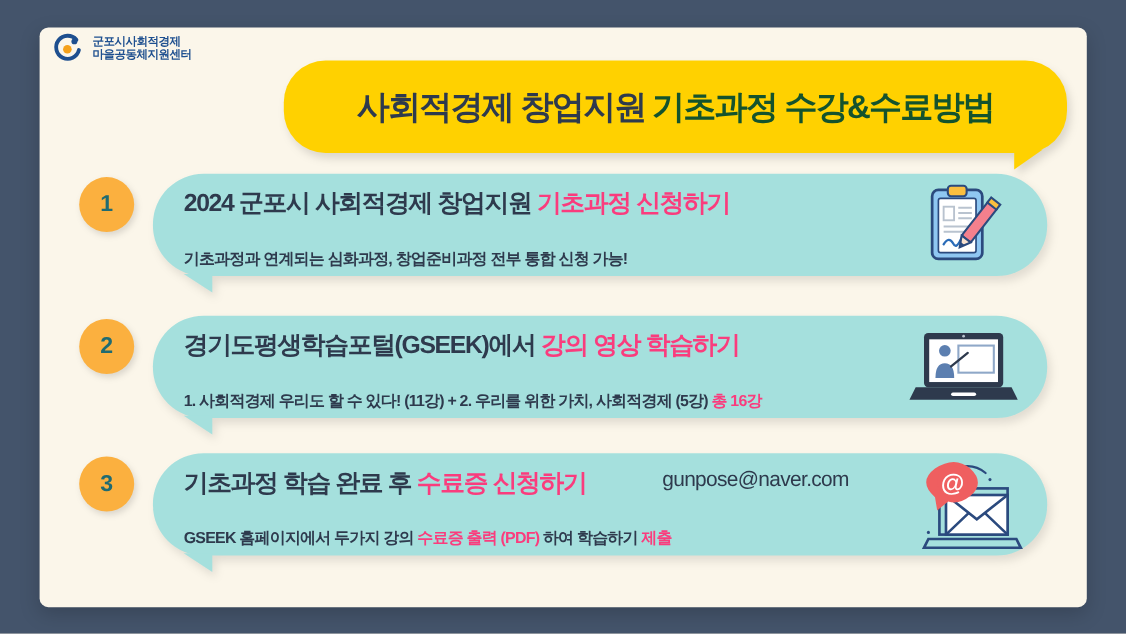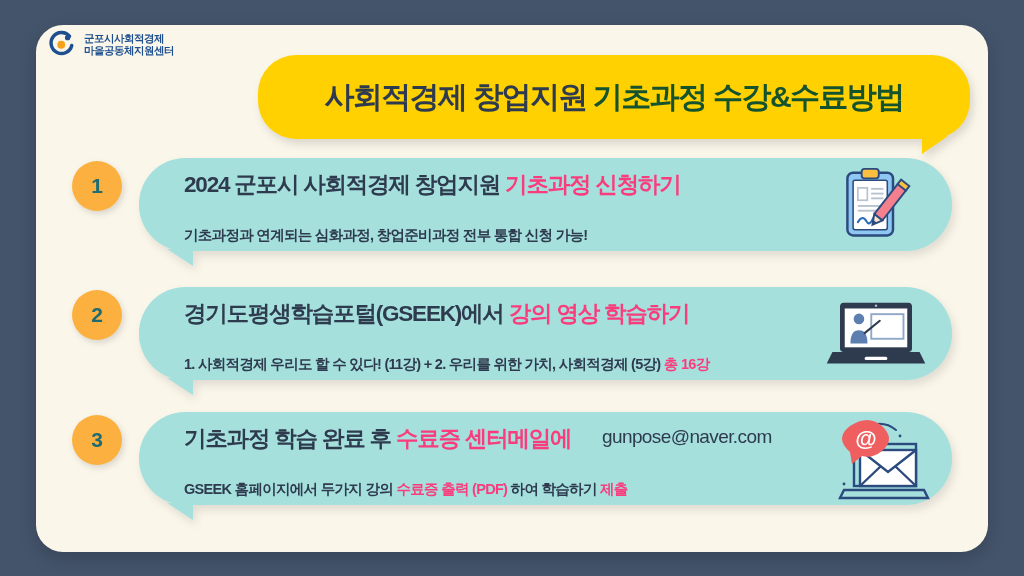--- a/index.html
+++ b/index.html
@@ -18,21 +18,21 @@
   }
 
   
   #poster-card {
     position: absolute;
     left: 36px;
     top: 25px;
     width: 952px;
     height: 527px;
     background: #fbf6ea;
-    border-radius: 27px;
+    border-radius: 8px;
     box-shadow: 0 6px 18px rgba(0,0,0,0.18);
     overflow: hidden;
     padding-left: 12px;
   }
 
   
   #logo-block {
     position: absolute;
     left: 11px;
     top: 4px;
@@ -128,21 +128,21 @@
     justify-content: center;
     font-size: 21px;
     font-weight: 900;
     color: #1f6b72;
     z-index: 3;
     filter: drop-shadow(2px 3px 3px rgba(0,0,0,0.13));
   }
 
   .step-text {
     position: absolute;
-    left: 112px;
+    left: 95px;
     top: 12px;
     width: 700px;
     z-index: 2;
   }
   .step-head {
     font-size: 22.5px;
     font-weight: 900;
     letter-spacing: -1.2px;
     color: #2e3a4d;
     white-space: nowrap;
@@ -274,21 +274,21 @@
   </div>
 
   <div class="step-row" id="step-3">
     <div class="step-bubble">
       <span class="step-bubble-tail"></span>
     </div>
     <div class="step-badge">3</div>
     <div class="step-text">
       <div class="step-head">
         <span>기초과정 학습 완료 후</span>
-        <span class="pink">수료증 센터메일에</span>
+        <span class="pink">수료증 신청하기</span>
       </div>
       <div class="step-sub">
         <span>GSEEK 홈페이지에서 두가지 강의</span>
         <span class="pink">수료증 출력 (PDF)</span>
         <span>하여 학습하기</span>
         <span class="pink">제출</span>
       </div>
     </div>
     <span class="step-email">gunpose@naver.com</span>
     <span class="step-icon">

